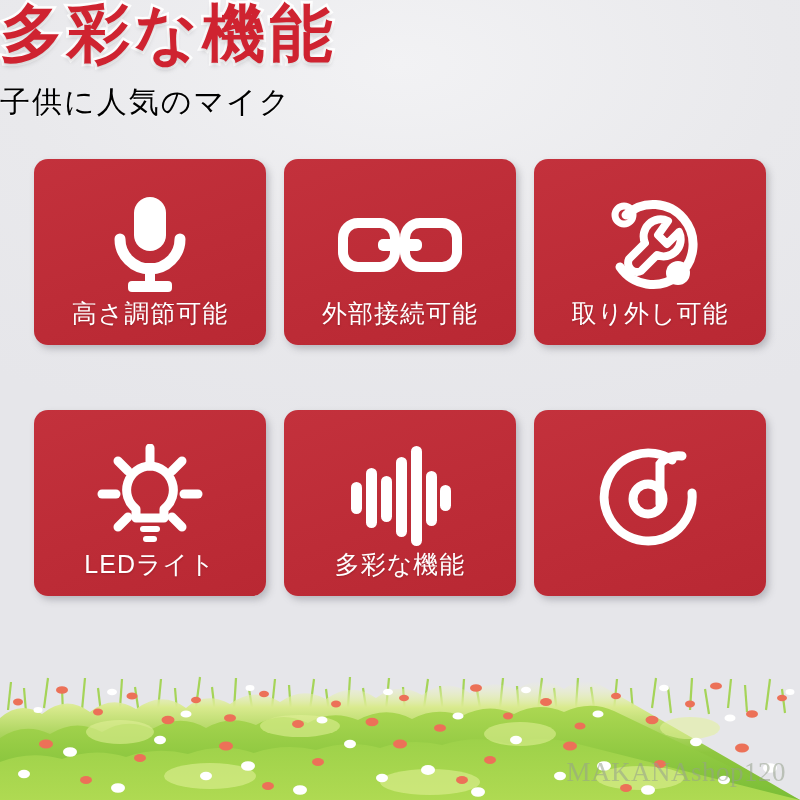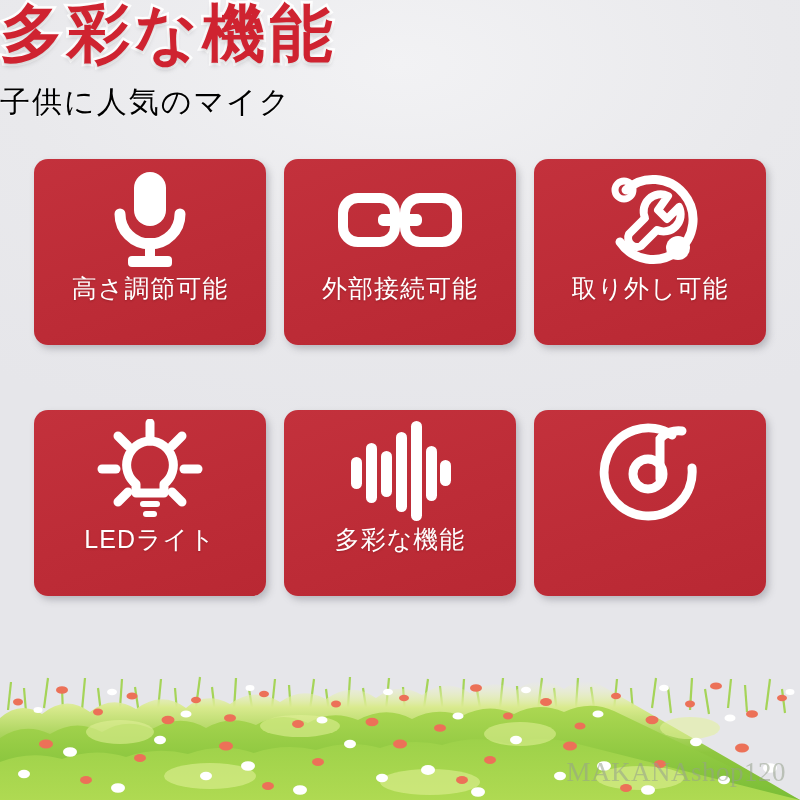--- a/index.html
+++ b/index.html
@@ -55,21 +55,21 @@
     row-gap:65px;
   }
   .card{
     background:linear-gradient(160deg,#c3313c 0%,#bd2c37 55%,#b92833 100%);
     border-radius:14px;
     box-shadow:3px 4px 7px rgba(120,120,128,.42);
     display:flex;
     flex-direction:column;
     align-items:center;
     justify-content:flex-start;
-    padding-top:7px;
+    padding-top:32px;
     position:relative;
   }
   .icon-wrap{
     height:108px;
     display:flex; align-items:center; justify-content:center;
   }
   .icon-wrap svg{ display:block; }
   .card-label{
     color:#fff;
     font-size:25px;

